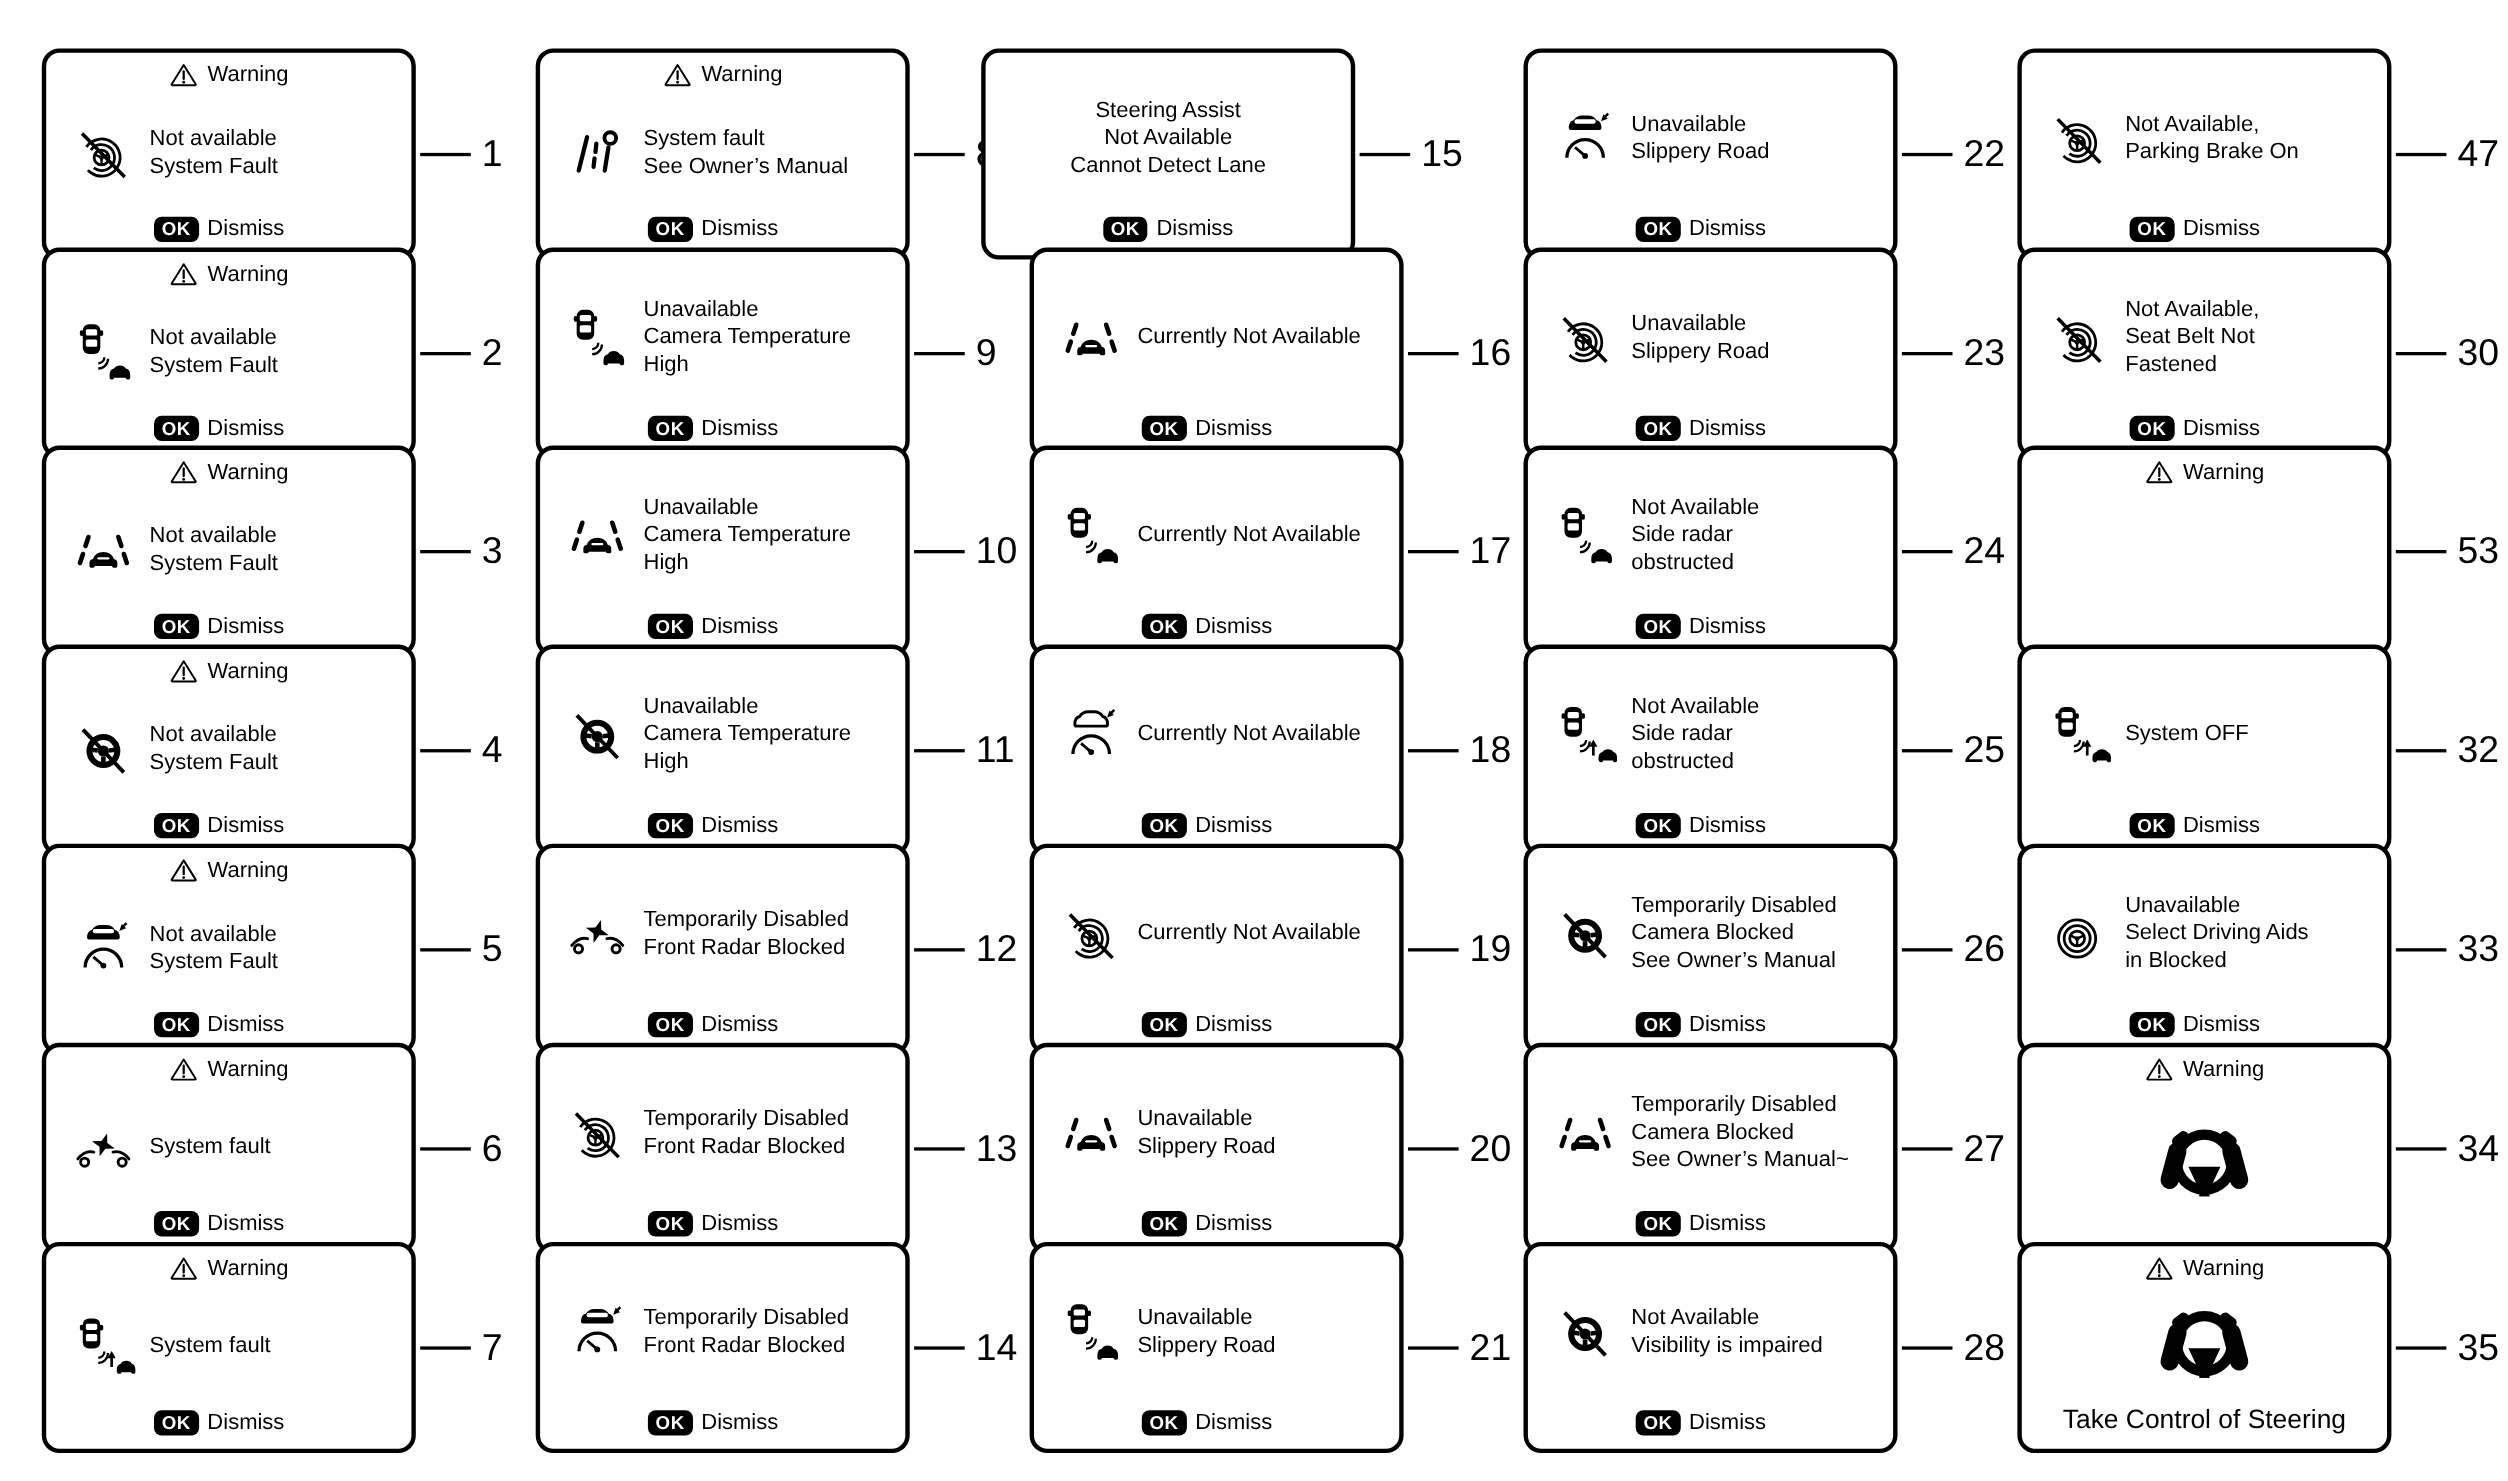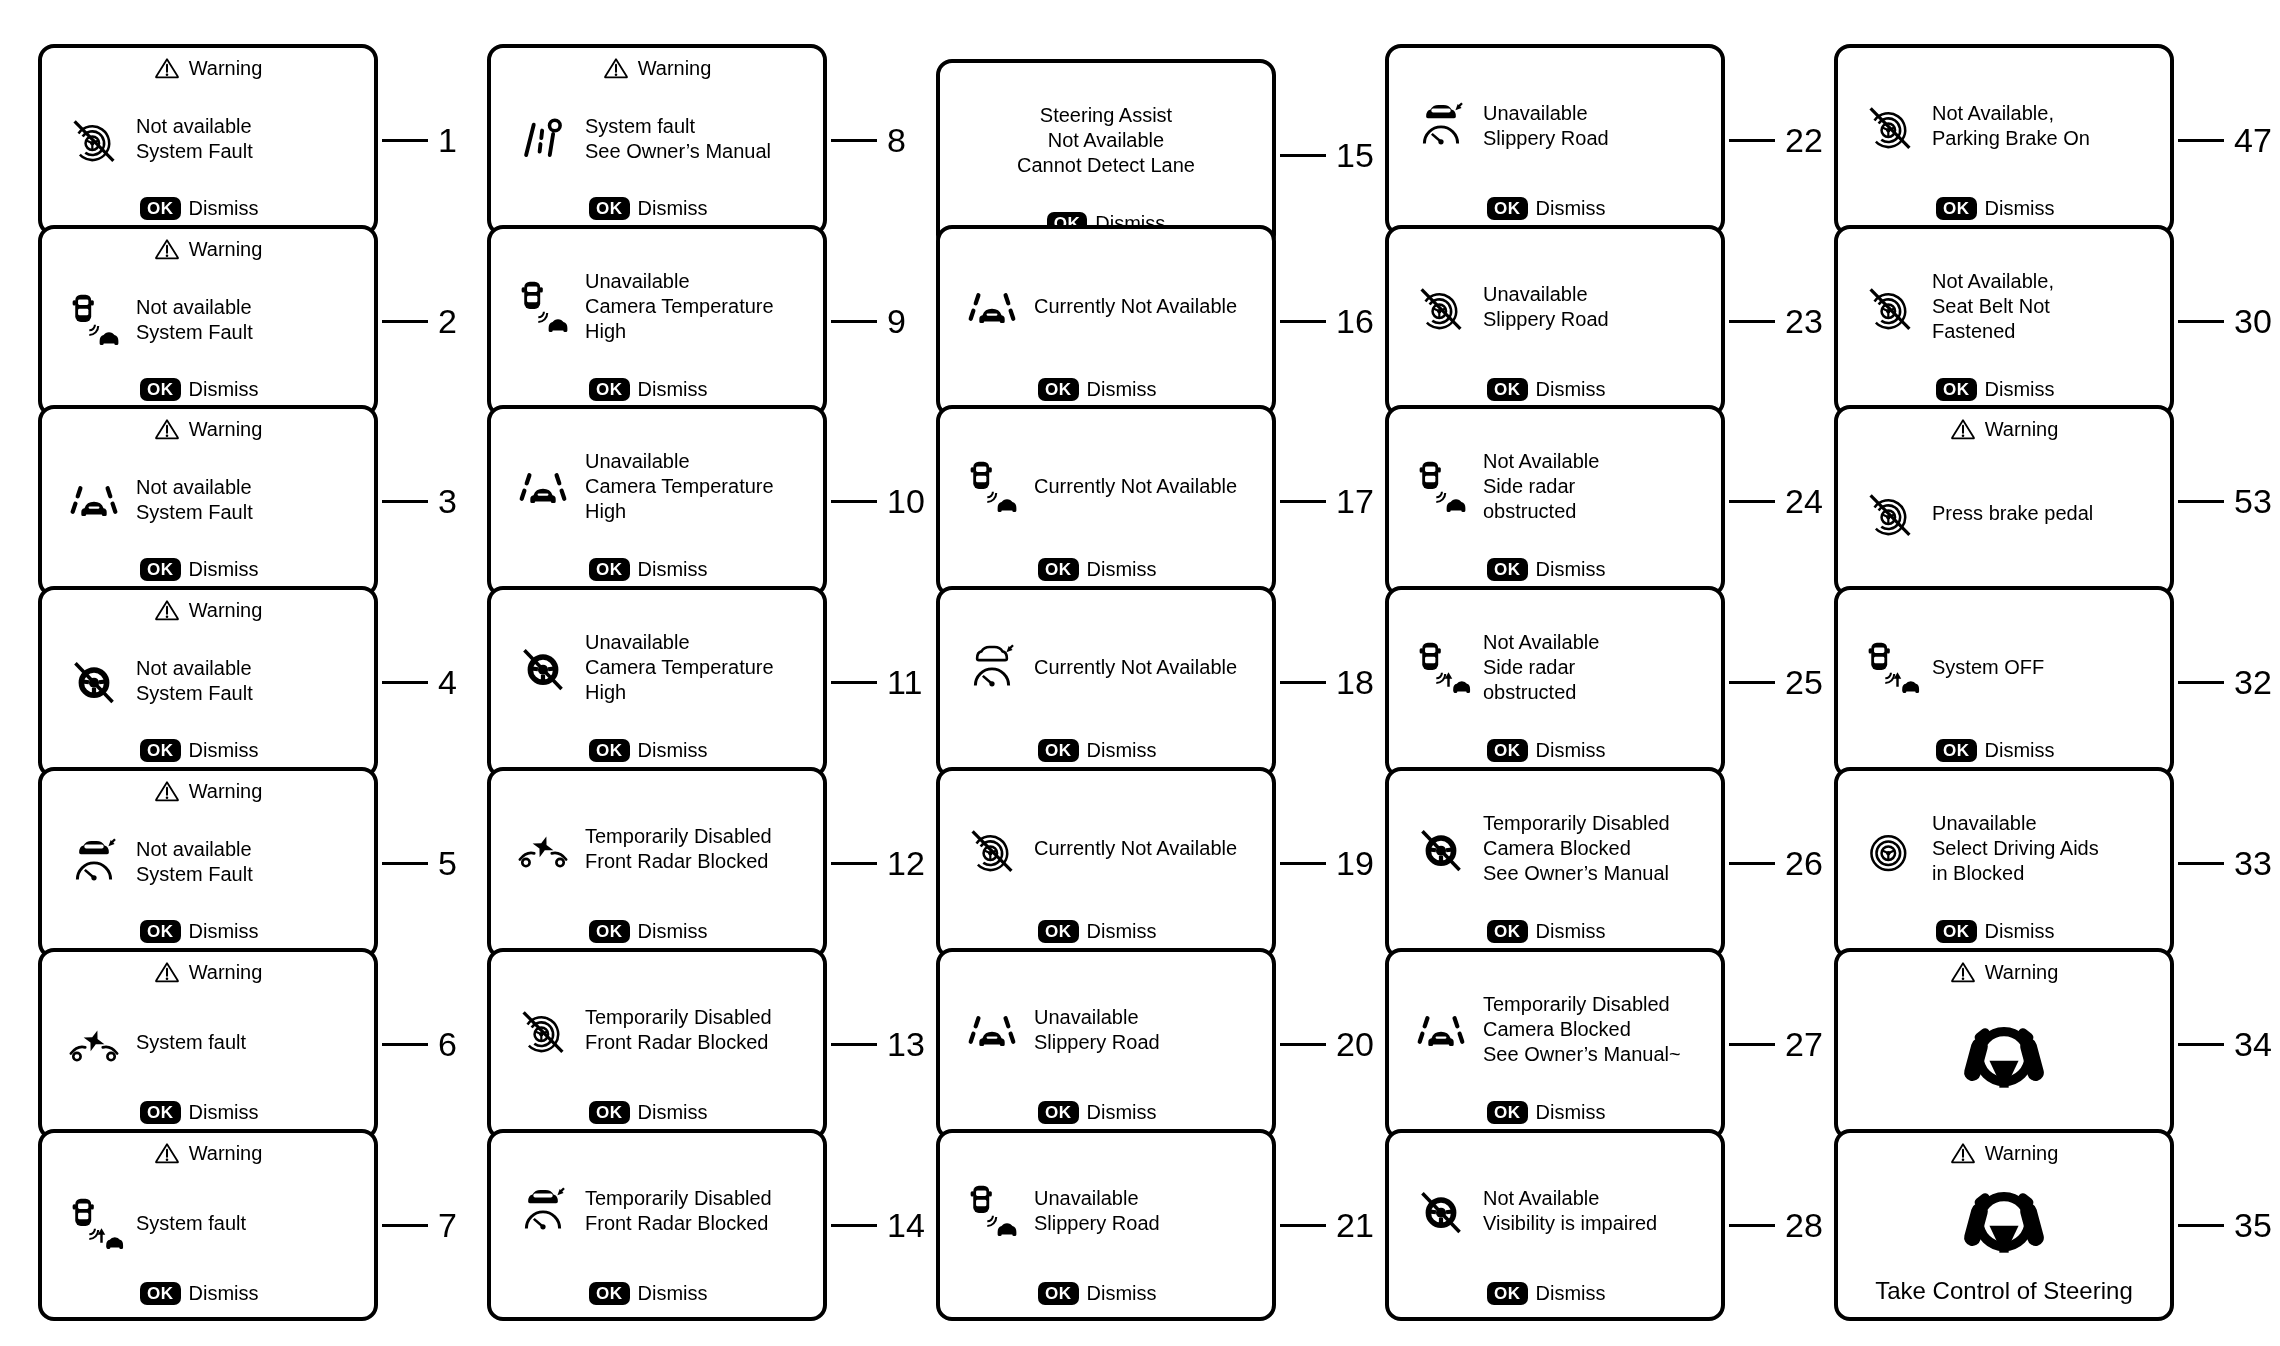--- a/index.html
+++ b/index.html
@@ -518,21 +518,21 @@
           </div>
         </div>
         <div class="ftr">
           <span class="okbadge">OK</span>
           <span>Dismiss</span>
         </div>
       </div>
       <div class="connector"></div>
       <div class="num">14</div>
     </div>
-    <div class="cell" style="left: 936px; top: 44px; margin-top: 15px;">
+    <div class="cell" style="left: 892px; top: 44px;">
       <div class="panel">
         <div class="body">
           <div class="lines centered">
             <div>Steering Assist</div>
             <div>Not Available</div>
             <div>Cannot Detect Lane</div>
           </div>
         </div>
         <div class="ftr center">
           <span class="okbadge">OK</span>
@@ -1002,39 +1002,20 @@
         <div class="hdr">
           <span style="display: inline-flex;">
             <svg width="26" height="23" viewBox="0 0 64 56">
     <path d="M32 5 L58.5 47.5 q1.6 2.6 -1.6 2.6 H7.1 Q3.9 50.1 5.5 47.5 Z" fill="none" stroke="#000" stroke-width="4.4" stroke-linejoin="round"></path>
     <line x1="32" y1="19" x2="32" y2="36" stroke="#000" stroke-width="5" stroke-linecap="round"></line>
     <circle cx="32" cy="43.5" r="3.2" fill="#000"></circle>
   </svg>
           </span>
           <span>Warning</span>
         </div>
-        <div class="body">
-          <div class="iconbox">
-            <span style="display: inline-flex;">
-              <svg width="54" height="54" viewBox="0 0 64 64">
-        <circle cx="30" cy="37" r="8" fill="none" stroke="#000" stroke-width="3"></circle>
-        <circle cx="30" cy="37" r="2.6" fill="#000"></circle>
-        <line x1="30" y1="37" x2="23" y2="33.8" stroke="#000" stroke-width="2.6"></line>
-        <line x1="30" y1="37" x2="37" y2="33.8" stroke="#000" stroke-width="2.6"></line>
-        <line x1="30" y1="37" x2="30" y2="45" stroke="#000" stroke-width="2.6"></line>
-        <circle cx="30" cy="37" r="14" fill="none" stroke="#000" stroke-width="3" stroke-dasharray="66 22" transform="rotate(-145 30 37)"></circle>
-           <circle cx="30" cy="37" r="20" fill="none" stroke="#000" stroke-width="3" stroke-dasharray="98 28" transform="rotate(-145 30 37)"></circle>
-        <line x1="9" y1="11" x2="55" y2="58" stroke="#000" stroke-width="3.8"></line>
-      </svg>
-            </span>
-          </div>
-          <div class="lines">
-            <div>Press brake pedal</div>
-          </div>
-        </div>
       </div>
       <div class="connector"></div>
       <div class="num">53</div>
     </div>
     <div class="cell" style="left: 1834px; top: 586px;">
       <div class="panel">
         <div class="body">
           <div class="iconbox">
             <span style="display: inline-flex;">
               <svg width="60" height="60" viewBox="0 0 64 64">

